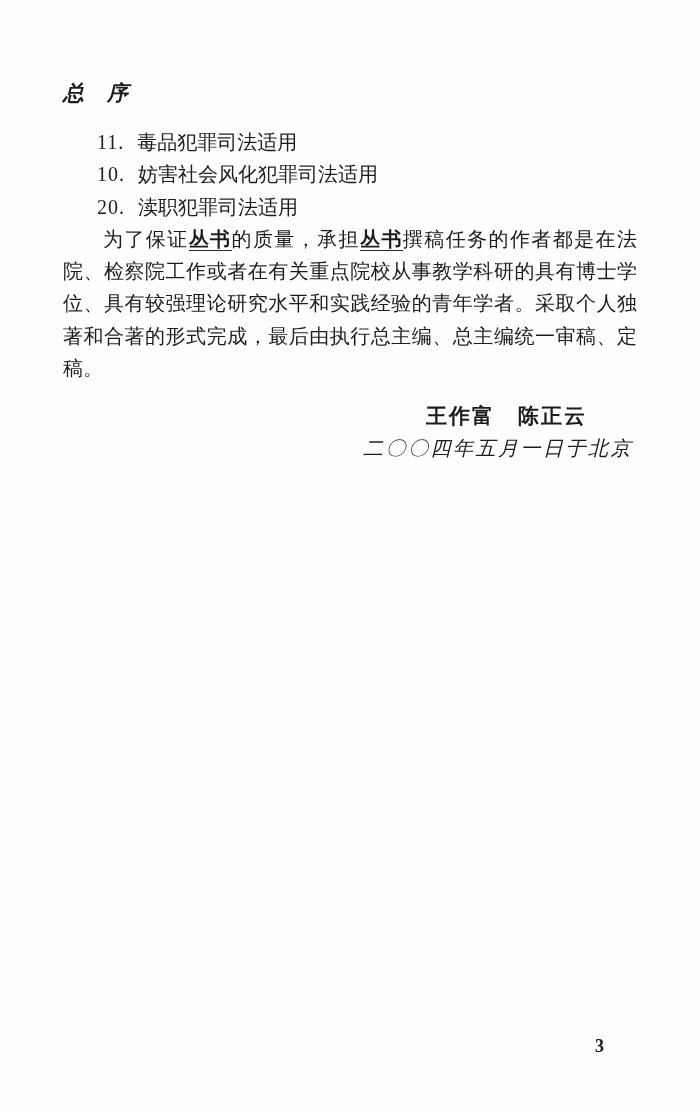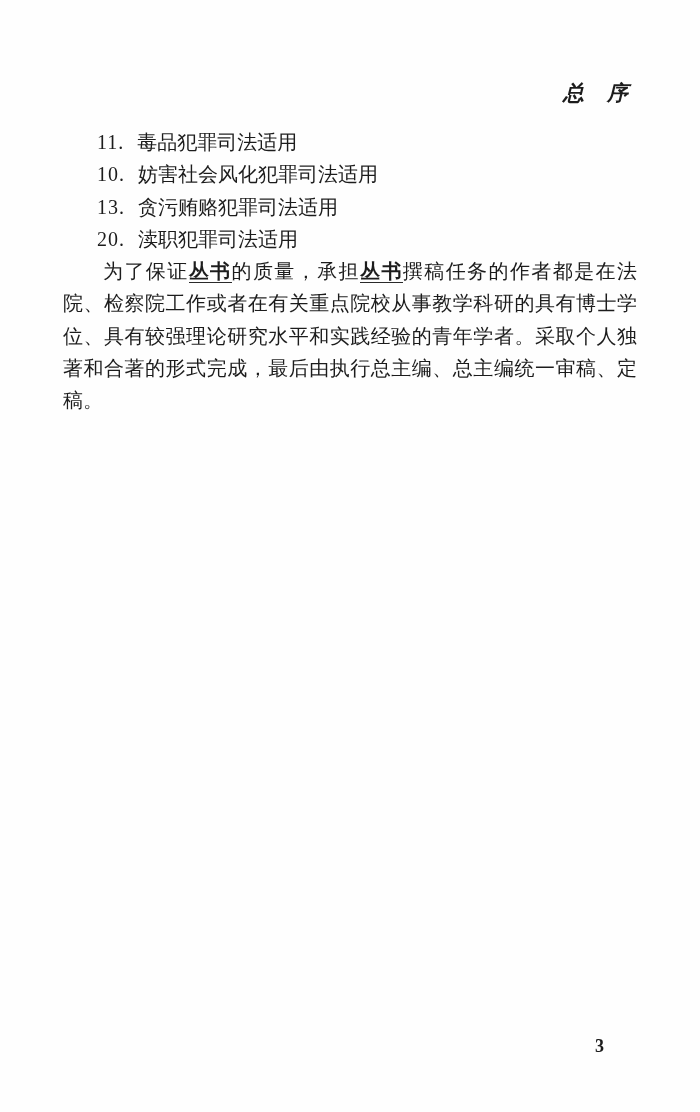--- a/index.html
+++ b/index.html
@@ -14,21 +14,21 @@
     margin: 0 auto;
     background: #fefefe;
     color: #1c1c1c;
     font-family: "Liberation Serif", "DejaVu Serif", serif;
     overflow: hidden;
     box-sizing: border-box;
     padding: 0 63px;
   }
   .running-header {
     margin-top: 80px;
-    text-align: right;
+    text-align: left;
     padding-right: 8px;
     font-size: 21px;
     line-height: 26px;
     font-weight: bold;
     font-style: italic;
     letter-spacing: 1px;
   }
   .content {
     margin-top: 20px;
     font-size: 20px;
@@ -96,28 +96,29 @@
   <div class="content">
 
     <ol class="toc-list">
       <li class="toc-item">
         <span class="toc-num">11.</span><span>毒品犯罪司法适用</span>
       </li>
       <li class="toc-item">
         <span class="toc-num">10.</span><span>妨害社会风化犯罪司法适用</span>
       </li>
       <li class="toc-item">
-        <span class="toc-num">13.</span><span>贪污贿赂犯罪司法适用</span>
-      </li>
-      <li class="toc-item">
         <span class="toc-num">20.</span><span>渎职犯罪司法适用</span>
       </li>
     </ol>
 
     <p class="para"><span>为了保证</span><span class="u-series">丛书</span><span>的质量，承担</span><span class="u-series">丛书</span><span>撰稿任务的作者都是在法院、检察院工作或者在有关重点院校从事教学科研的具有博士学位、具有较强理论研究水平和实践经验的青年学者。采取个人独著和合著的形式完成，最后由执行总主编、总主编统一审稿、定稿。</span></p>
 
 
+    <div class="signature">
+      <div class="authors">王作富　陈正云</div>
+      <div class="date">二〇〇四年五月一日于北京</div>
+    </div>
 
   </div>
 
   <div class="page-number">3</div>
 
 </div>
 
 </body></html>

